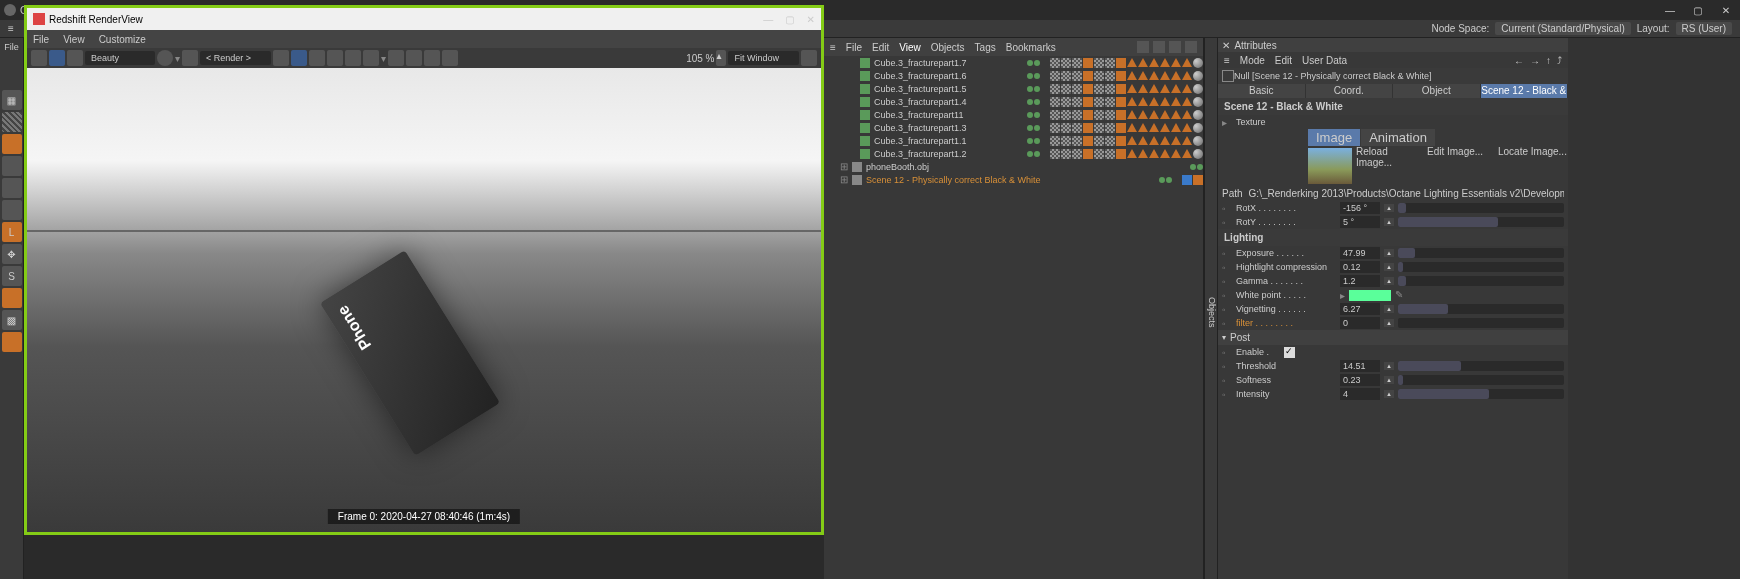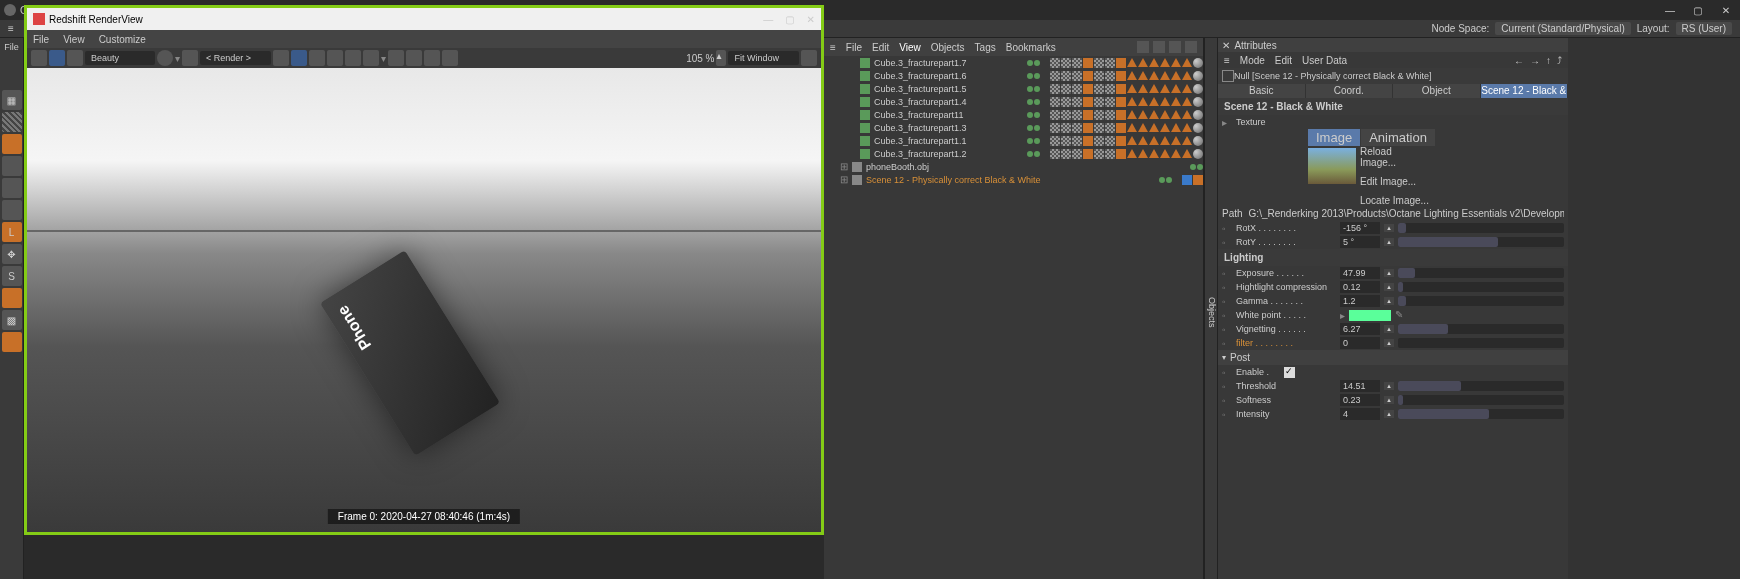--- a/index.html
+++ b/index.html
@@ -66,21 +66,21 @@
 .attr-row .lbl{width:100px;font-size:9px;white-space:nowrap;overflow:hidden}
 .attr-row .val{width:40px;background:#2a2a2a;padding:1px 3px;font-size:9px;text-align:left}
 .attr-row .spinner{width:10px;background:#444;text-align:center;font-size:7px;cursor:pointer}
 .attr-row .slider{flex:1;height:10px;background:#2a2a2a;border-radius:2px;position:relative;cursor:pointer}
 .attr-row .slider .fill{height:100%;background:#4a4a5a;border-radius:2px}
 .attr-row .color-swatch{width:42px;height:11px;background:#5aff9a;cursor:pointer}
 .attr-row .eyedrop{width:12px;height:12px;cursor:pointer;color:#888}
 .attr-row .chk{width:11px;height:11px;background:#ddd;cursor:pointer;position:relative}
 .attr-row .chk::after{content:"✓";position:absolute;color:#000;font-size:9px;left:1px;top:-1px}
 .tex-thumb{width:48px;height:36px;background:linear-gradient(180deg,#7ab0e0 0%,#8a9a5a 60%,#6a5a3a 100%);margin:2px 0 2px 90px;cursor:pointer}
-.tex-btns{display:flex;flex-direction:column;gap:8px;margin-left:4px}
+.tex-btns{display:flex;flex-direction:row;gap:1px;margin-left:4px}
 .tex-subtabs{display:flex;gap:1px;margin-left:90px}
 .tex-subtab{padding:1px 8px;background:#444;font-size:13px;cursor:pointer}
 .tex-subtab.active{background:#5a7aaa}
 .path-row{display:flex;align-items:center;padding:2px 4px;gap:6px;font-size:9px}
 .path-row .path{flex:1;text-align:right;white-space:nowrap;overflow:hidden}
 .coll-head{display:flex;align-items:center;padding:2px 4px;background:#404040;cursor:pointer;gap:4px}
 .coll-head .tri{font-size:8px}
 </style>
 </head>
 <body>

